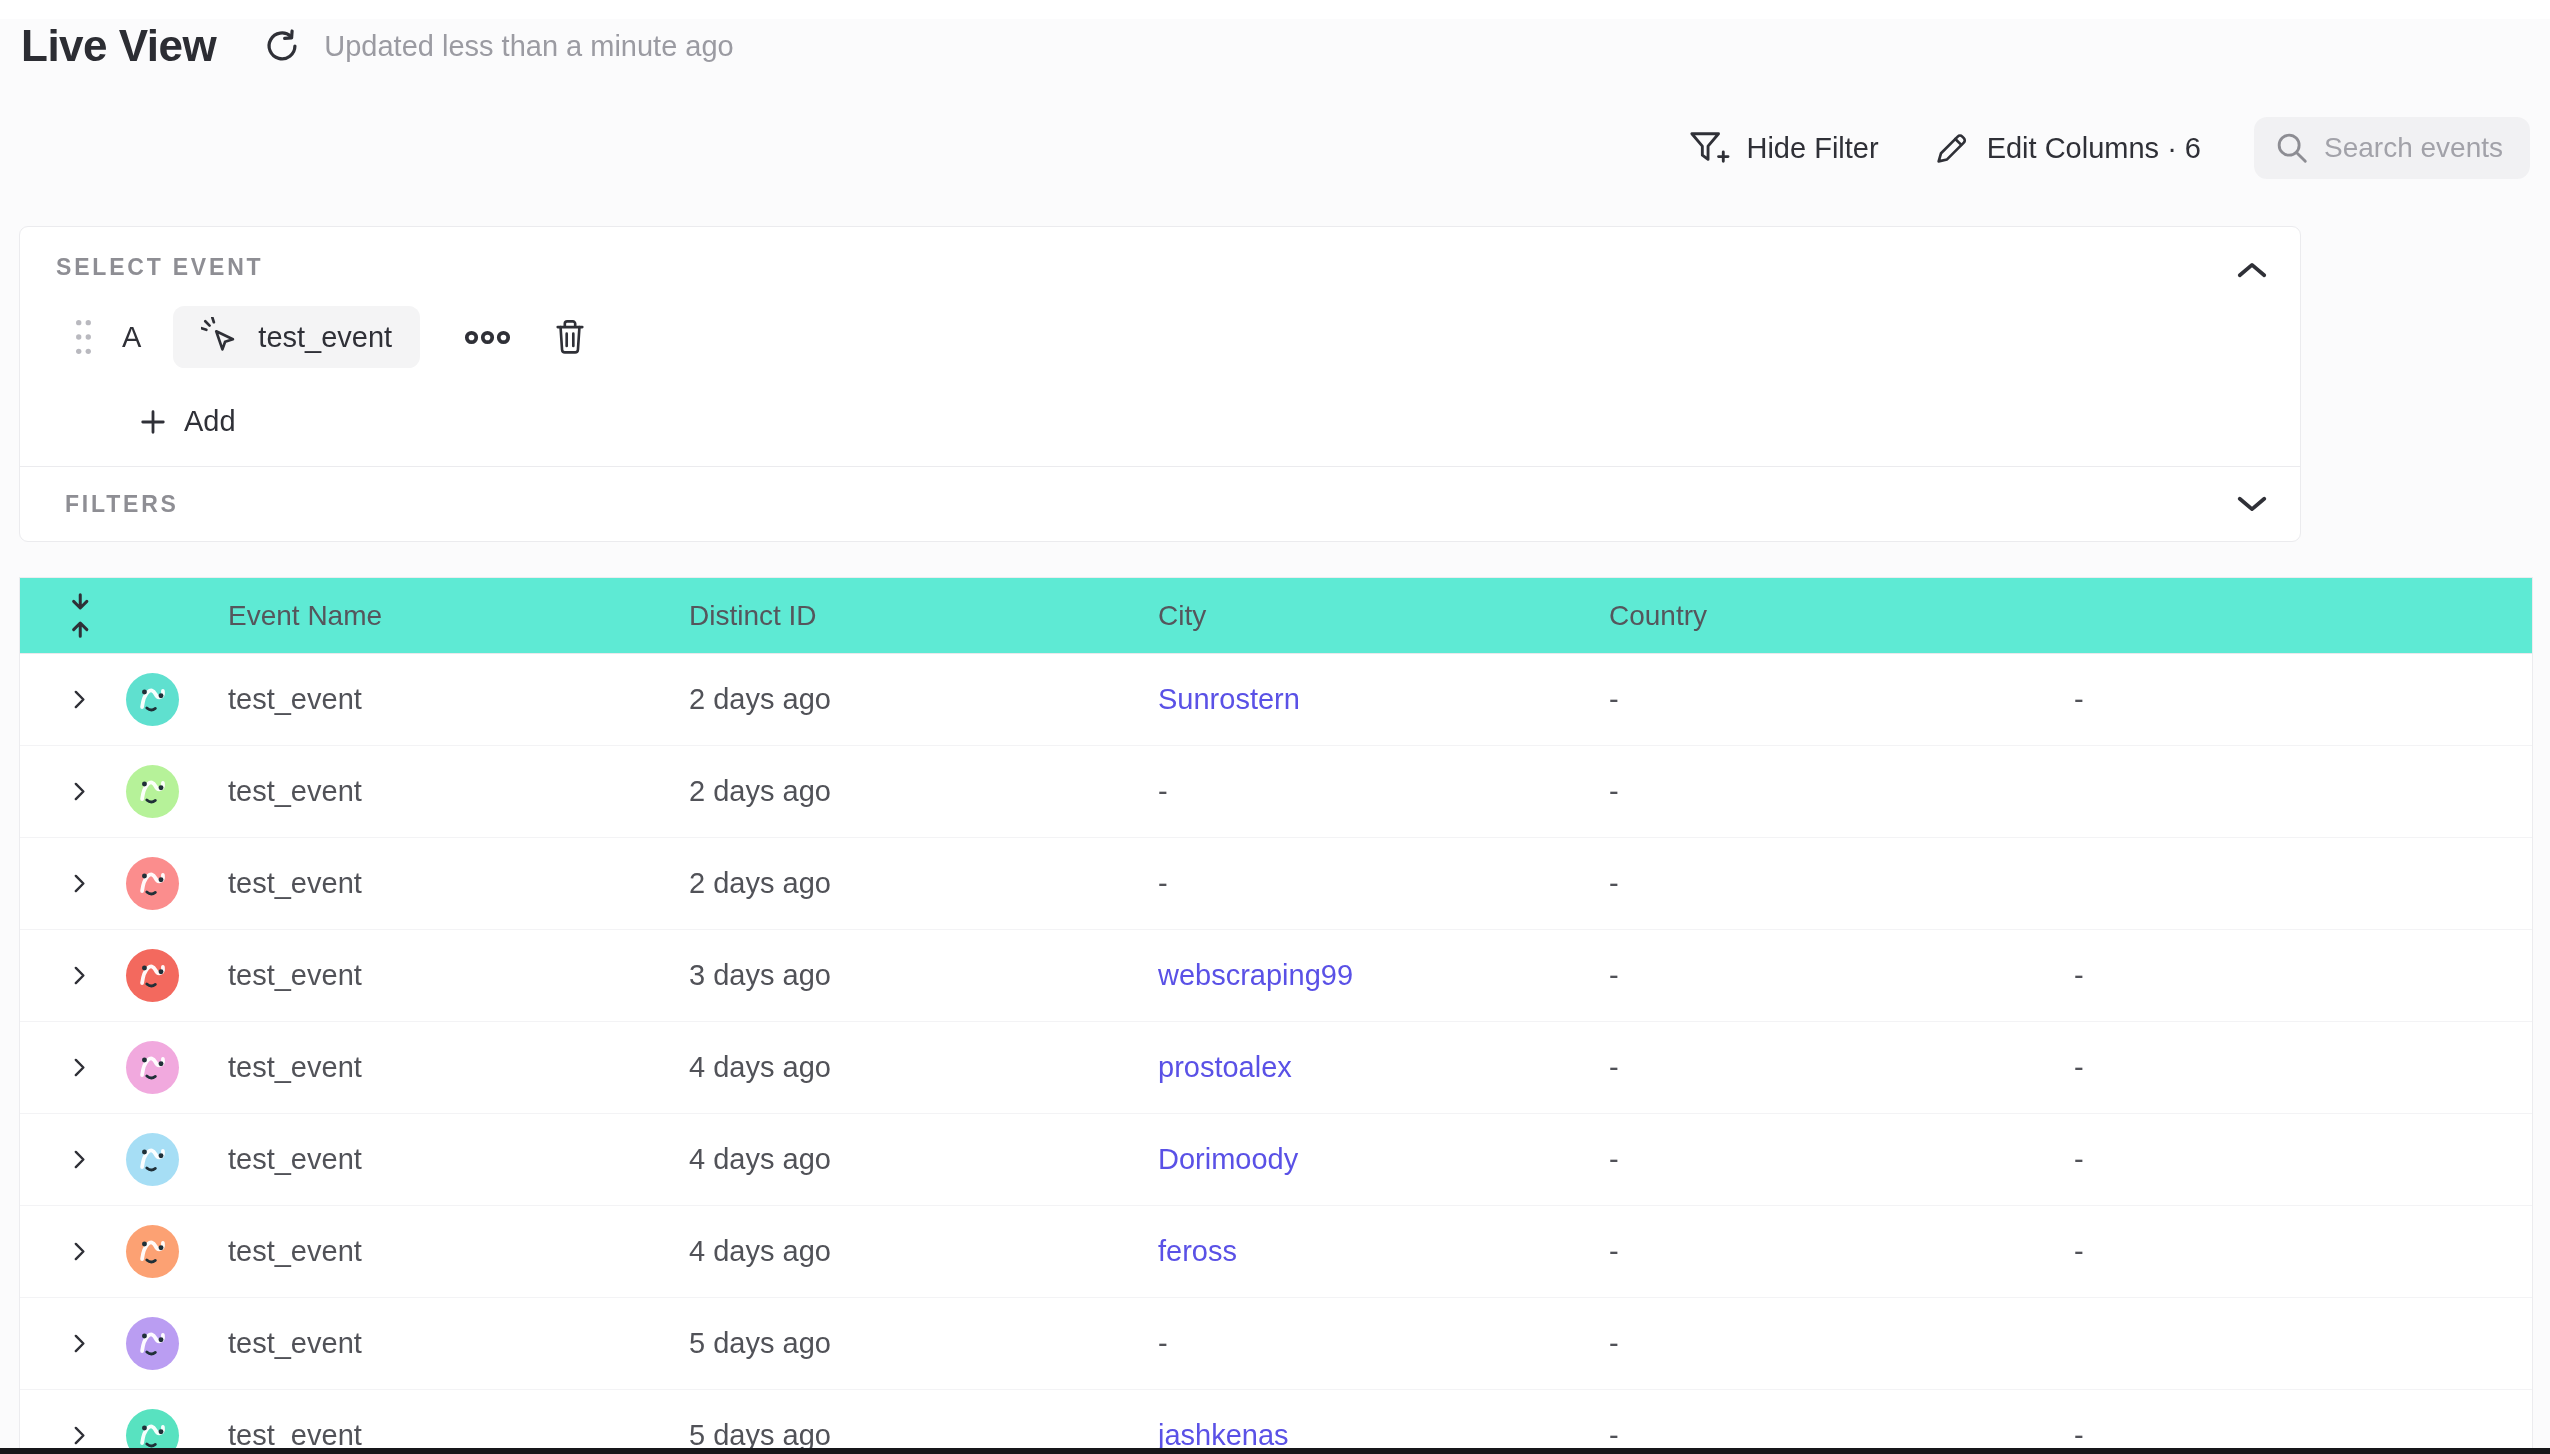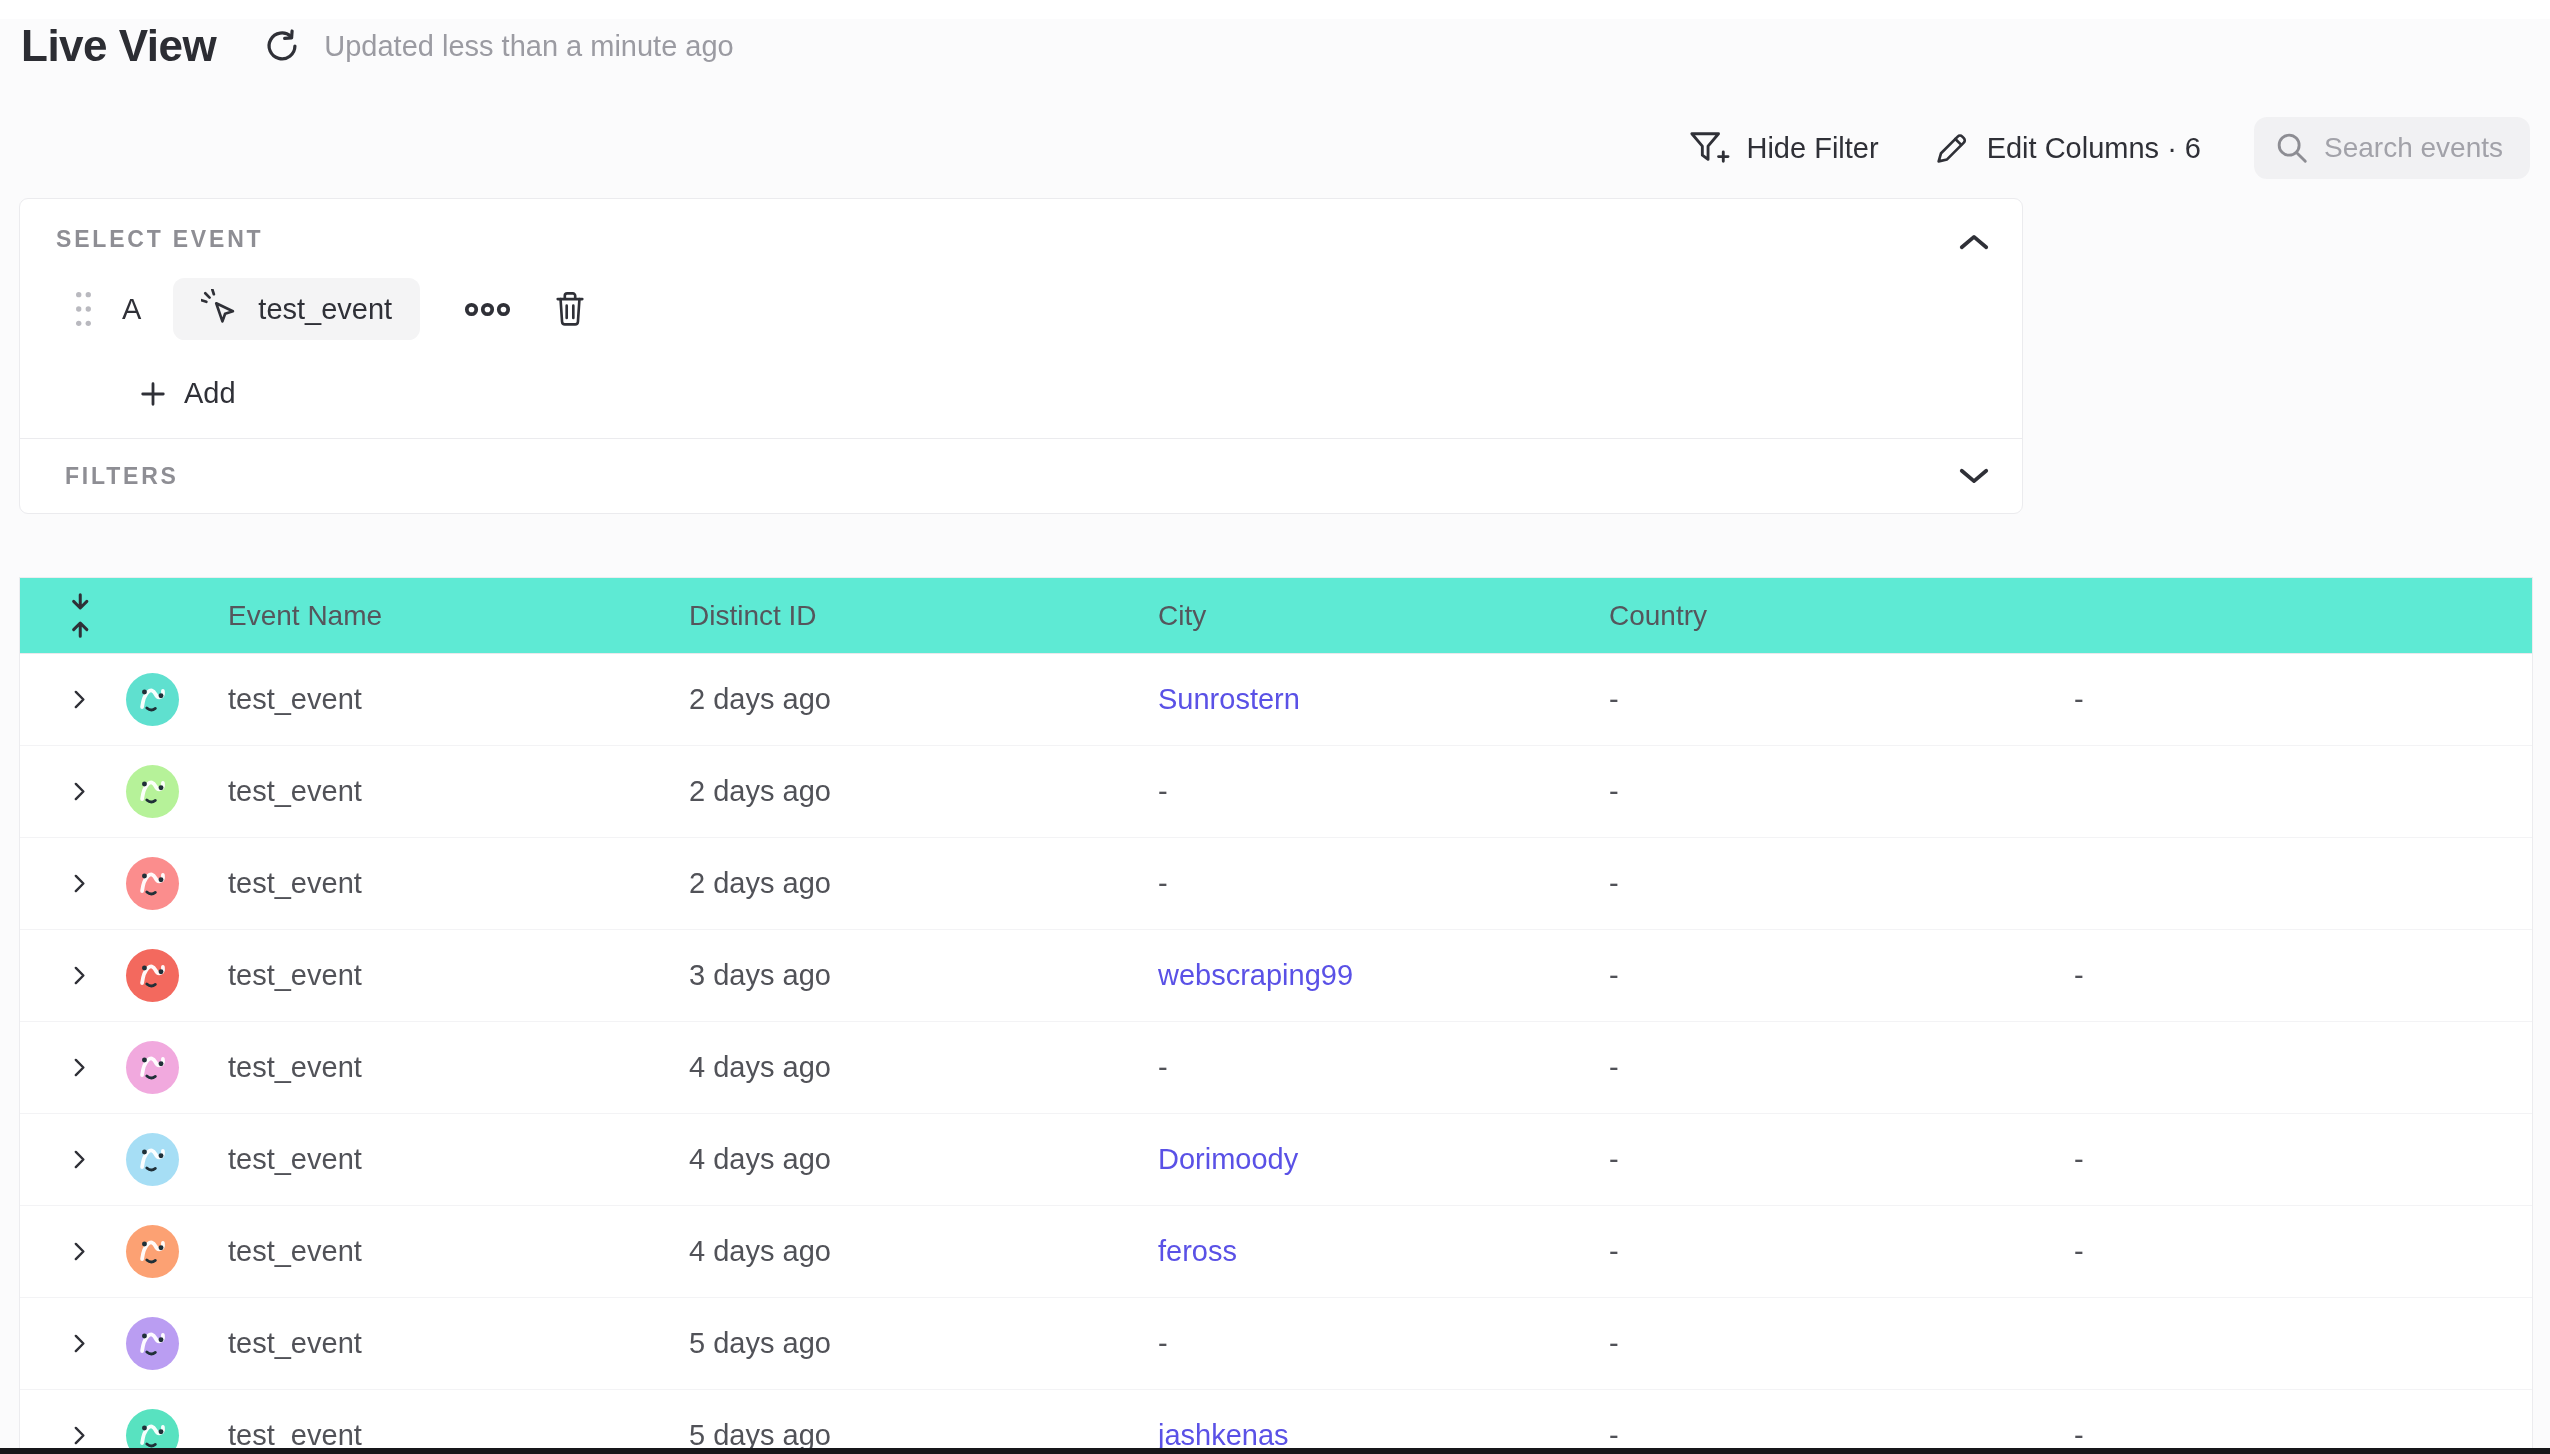--- a/index.html
+++ b/index.html
@@ -23,21 +23,21 @@
   .toolbar { position:absolute; top:114px; right:20px; display:flex; align-items:center; gap:53px; height:68px; }
   .tbtn { display:flex; align-items:center; gap:15px; background:none; border:none; cursor:pointer;
           font-family:inherit; font-size:29px; color:#2f3037; font-weight:500; }
   .search-box { position:relative; width:276px; height:62px; background:#f1f1f3; border-radius:13.2px; display:flex; align-items:center; }
   .search-box svg { position:absolute; left:19px; }
   .search-input { width:100%; height:100%; background:transparent; border:none; outline:none;
                   padding-left:70px; font-family:inherit; font-size:28px; color:#2f3037; }
   .search-input::placeholder { color:#a2a2a9; }
 
   
-  .qpanel { position:absolute; left:19px; top:198px; width:2004px; background:#ffffff;
+  .qpanel { position:absolute; left:19px; top:226px; width:2282px; background:#ffffff;
             border:0.9px solid #ebebee; border-radius:9px; }
   .qsec-select { position:relative; height:240px; border-bottom:0.9px solid #ebebee; }
   .qsec-filters { position:relative; height:74px; display:flex; align-items:center; }
   .qlabel { font-size:23px; font-weight:700; letter-spacing:2.8px; color:#8e8e94; }
   .qsec-select .qlabel { position:absolute; left:36px; top:26.5px; }
   .qsec-filters .qlabel { margin-left:45px; }
   .event-row { position:absolute; left:53px; top:79px; height:62px; display:flex; align-items:center; }
   .drag-handle { margin-right:28px; cursor:grab; display:flex; }
   .event-letter { font-size:29px; font-weight:500; color:#2f3037; margin-right:32px; }
   .event-chip { height:62px; padding:0 28px; background:#f4f4f5; border-radius:11.4px;
@@ -291,20 +291,21 @@
         <svg width="53" height="53" viewBox="0 0 56 56">
           <path d="M17 36 C 19 20, 27 14, 31 22 C 34 28, 40 26, 39 19" stroke="#ffffff" stroke-width="4" fill="none" stroke-linecap="round" opacity="0.95"></path>
           <circle cx="19.5" cy="20" r="2.6" fill="#203038"></circle>
           <circle cx="37" cy="24" r="2.6" fill="#203038"></circle>
           <path d="M22 37 q 4.5 4 9 0.5" stroke="#203038" stroke-width="3" fill="none" stroke-linecap="round"></path>
         </svg>
       </span>
     </span>
     <span class="cell">test_event</span>
     <span class="cell">4 days ago</span>
+    <a class="link">prostoalex</a>
     <span class="cell">-</span>
     <span class="cell">-</span>
   </div>
 
   <div class="trow grid-cols">
     <button class="expander">
       <svg class="stroke-ic" width="13.2" height="21" viewBox="0 0 14 22" stroke-width="2.6">
         <path d="M3 3 l8 8 -8 8"></path>
       </svg>
     </button>

